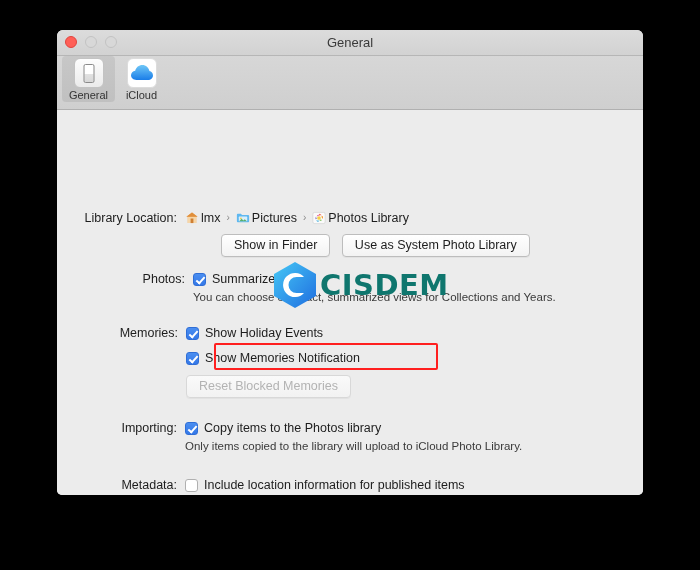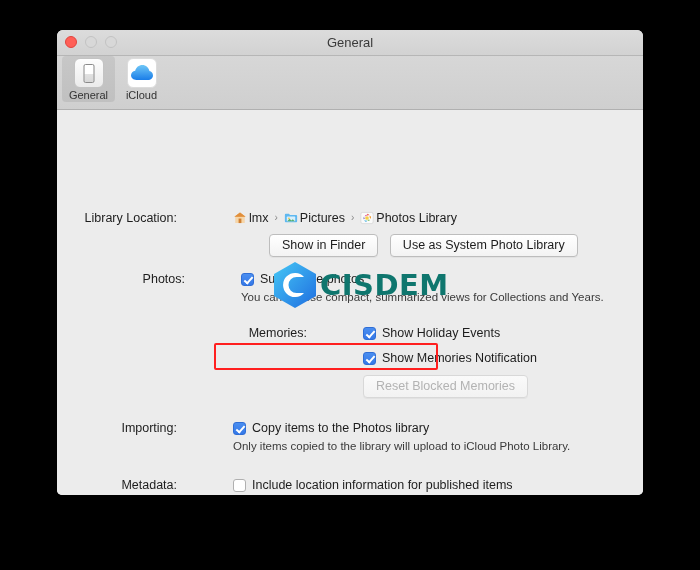--- a/index.html
+++ b/index.html
@@ -123,21 +123,20 @@
   .content {
     position: relative;
     height: 386px;
     background: #ececec;
   }
 
   .row {
     position: absolute;
     display: flex;
     align-items: flex-start;
-    gap: 48px;
   }
   .row-label {
     width: 128px;
     text-align: right;
     font-size: 12.5px;
     color: #1d1d1d;
     padding-right: 8px;
     box-sizing: border-box;
     line-height: 16px;
   }
@@ -321,21 +320,21 @@
       <div class="row-label">Photos:</div>
       <div class="row-body">
         <div class="chk-line">
           <span class="chk on"></span>
           <span class="chk-label">Summarize photos</span>
         </div>
         <div class="hint">You can choose compact, summarized views for Collections and Years.</div>
       </div>
     </div>
 
-    <div class="row" style="left:12px; top:215px; width:100%;justify-content:center;">
+    <div class="row" style="left:1px; top:215px; width:100%;">
       <div class="row-label">Memories:</div>
       <div class="row-body">
         <div class="chk-line">
           <span class="chk on"></span>
           <span class="chk-label">Show Holiday Events</span>
         </div>
         <div class="chk-line" style="margin-top:9px;">
           <span class="chk on"></span>
           <span class="chk-label">Show Memories Notification</span>
         </div>

